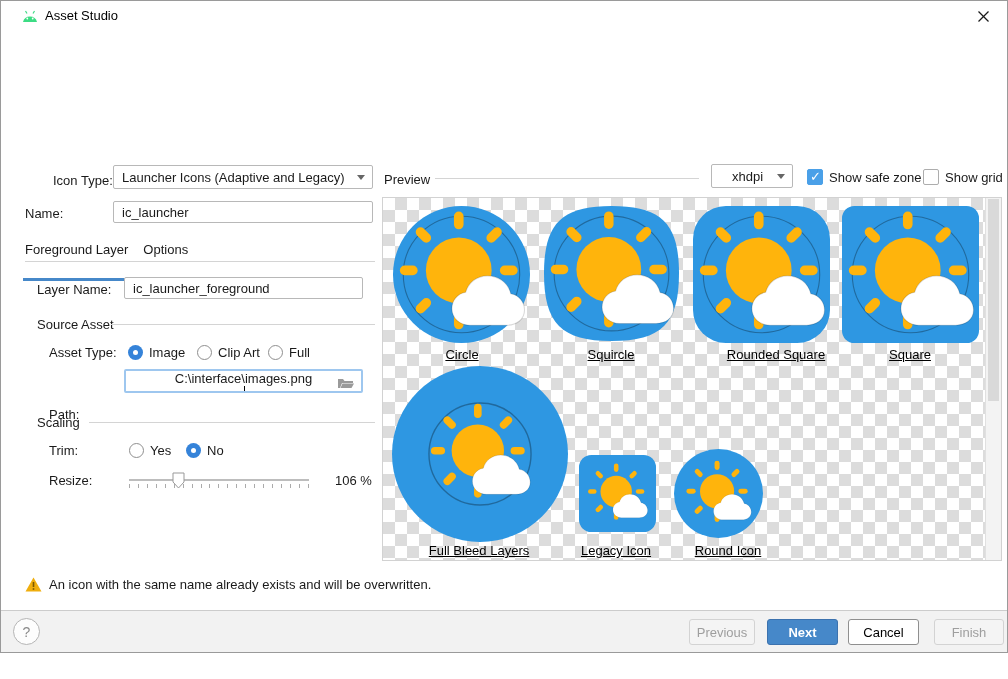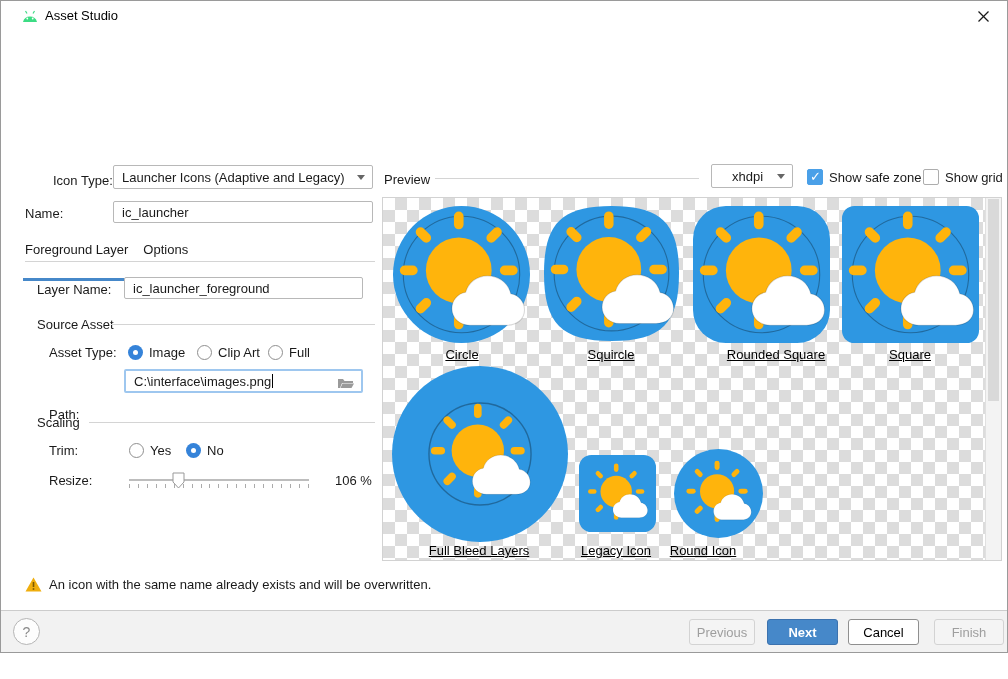--- a/index.html
+++ b/index.html
@@ -16,21 +16,21 @@
   
   .header { position:absolute; left:0; top:30px; width:100%; height:107px; background:var(--header-gray,#616161); }
   .logo { position:absolute; left:24px; top:50px; }
   .header h1 { position:absolute; left:92px; top:67px; font-size:27px; font-weight:300; color:#f4f4f4; letter-spacing:.5px; }
 
   
   .label { position:absolute; white-space:nowrap; }
   .combo { position:absolute; height:24px; background:#fff; border:1px solid #b8b8b8; border-radius:2px; display:flex; align-items:center; padding:0 22px 0 8px; }
   .combo .arrow { position:absolute; right:7px; top:9px; width:0; height:0; border-left:4px solid transparent; border-right:4px solid transparent; border-top:5px solid #666; }
   .field { position:absolute; background:#fff; border:1px solid #b8b8b8; border-radius:2px; display:flex; align-items:center; padding:0 8px; height:22px; white-space:nowrap; overflow:hidden; }
-  .field.focused { border:2px solid #9ec7ef; height:24px; }
+  .field.focused { border:2px solid #9ec7ef; height:24px;flex-direction:column; }
   .caret { display:inline-block; width:1px; height:14px; background:#000; margin-left:1px; }
   .sect-line { position:absolute; height:1px; background:#d4d4d4; }
 
   .radio { position:absolute; width:15px; height:15px; border-radius:50%; border:1px solid #8f8f8f; background:#fff; }
   .radio.checked { border:none; background:var(--radio-blue,#3583d9); }
   .radio.checked::after { content:""; position:absolute; left:5px; top:5px; width:5px; height:5px; border-radius:50%; background:#fff; }
 
   .checkbox { position:relative; width:16px; height:16px; border:1px solid #adadad; border-radius:2px; background:#fff; flex:none; }
   .checkbox.checked { background:var(--check-blue,#4aa0e8); border-color:var(--check-blue,#4aa0e8); }
   .checkbox.checked::after { content:"✓"; position:absolute; left:2px; top:-1px; color:#fff; font-size:13px; font-weight:bold; }
@@ -268,21 +268,21 @@
     </figure>
     <figure class="pcell" style="left:291px; top:251px;">
       <svg width="89" height="89" viewBox="0 0 100 100">
         <circle cx="50" cy="50" r="50" fill="var(--icon-blue,#2e97e2)"></circle>
         <use href="#suncloud" transform="translate(50,50) scale(0.8) translate(-50,-50)"></use>
       </svg>
     </figure>
 
     <span class="plabel" style="left:96px; top:345px;text-align:right;">Full Bleed Layers</span>
     <span class="plabel" style="left:233px; top:345px;">Legacy Icon</span>
-    <span class="plabel" style="left:320px; top:345px;">Round Icon</span>
+    <span class="plabel" style="left:345px; top:345px;">Round Icon</span>
 
     <div class="vscroll">
       <div class="thumb"></div>
     </div>
   </div>
 
   <div class="warning">
     <svg width="17" height="15" viewBox="0 0 17 15">
       <path d="M8.5,0.5 L16.5,14.5 H0.5 z" fill="var(--warning-amber,#efae0e)"></path>
       <rect x="7.7" y="5" width="1.6" height="5" fill="#7a5800"></rect>

